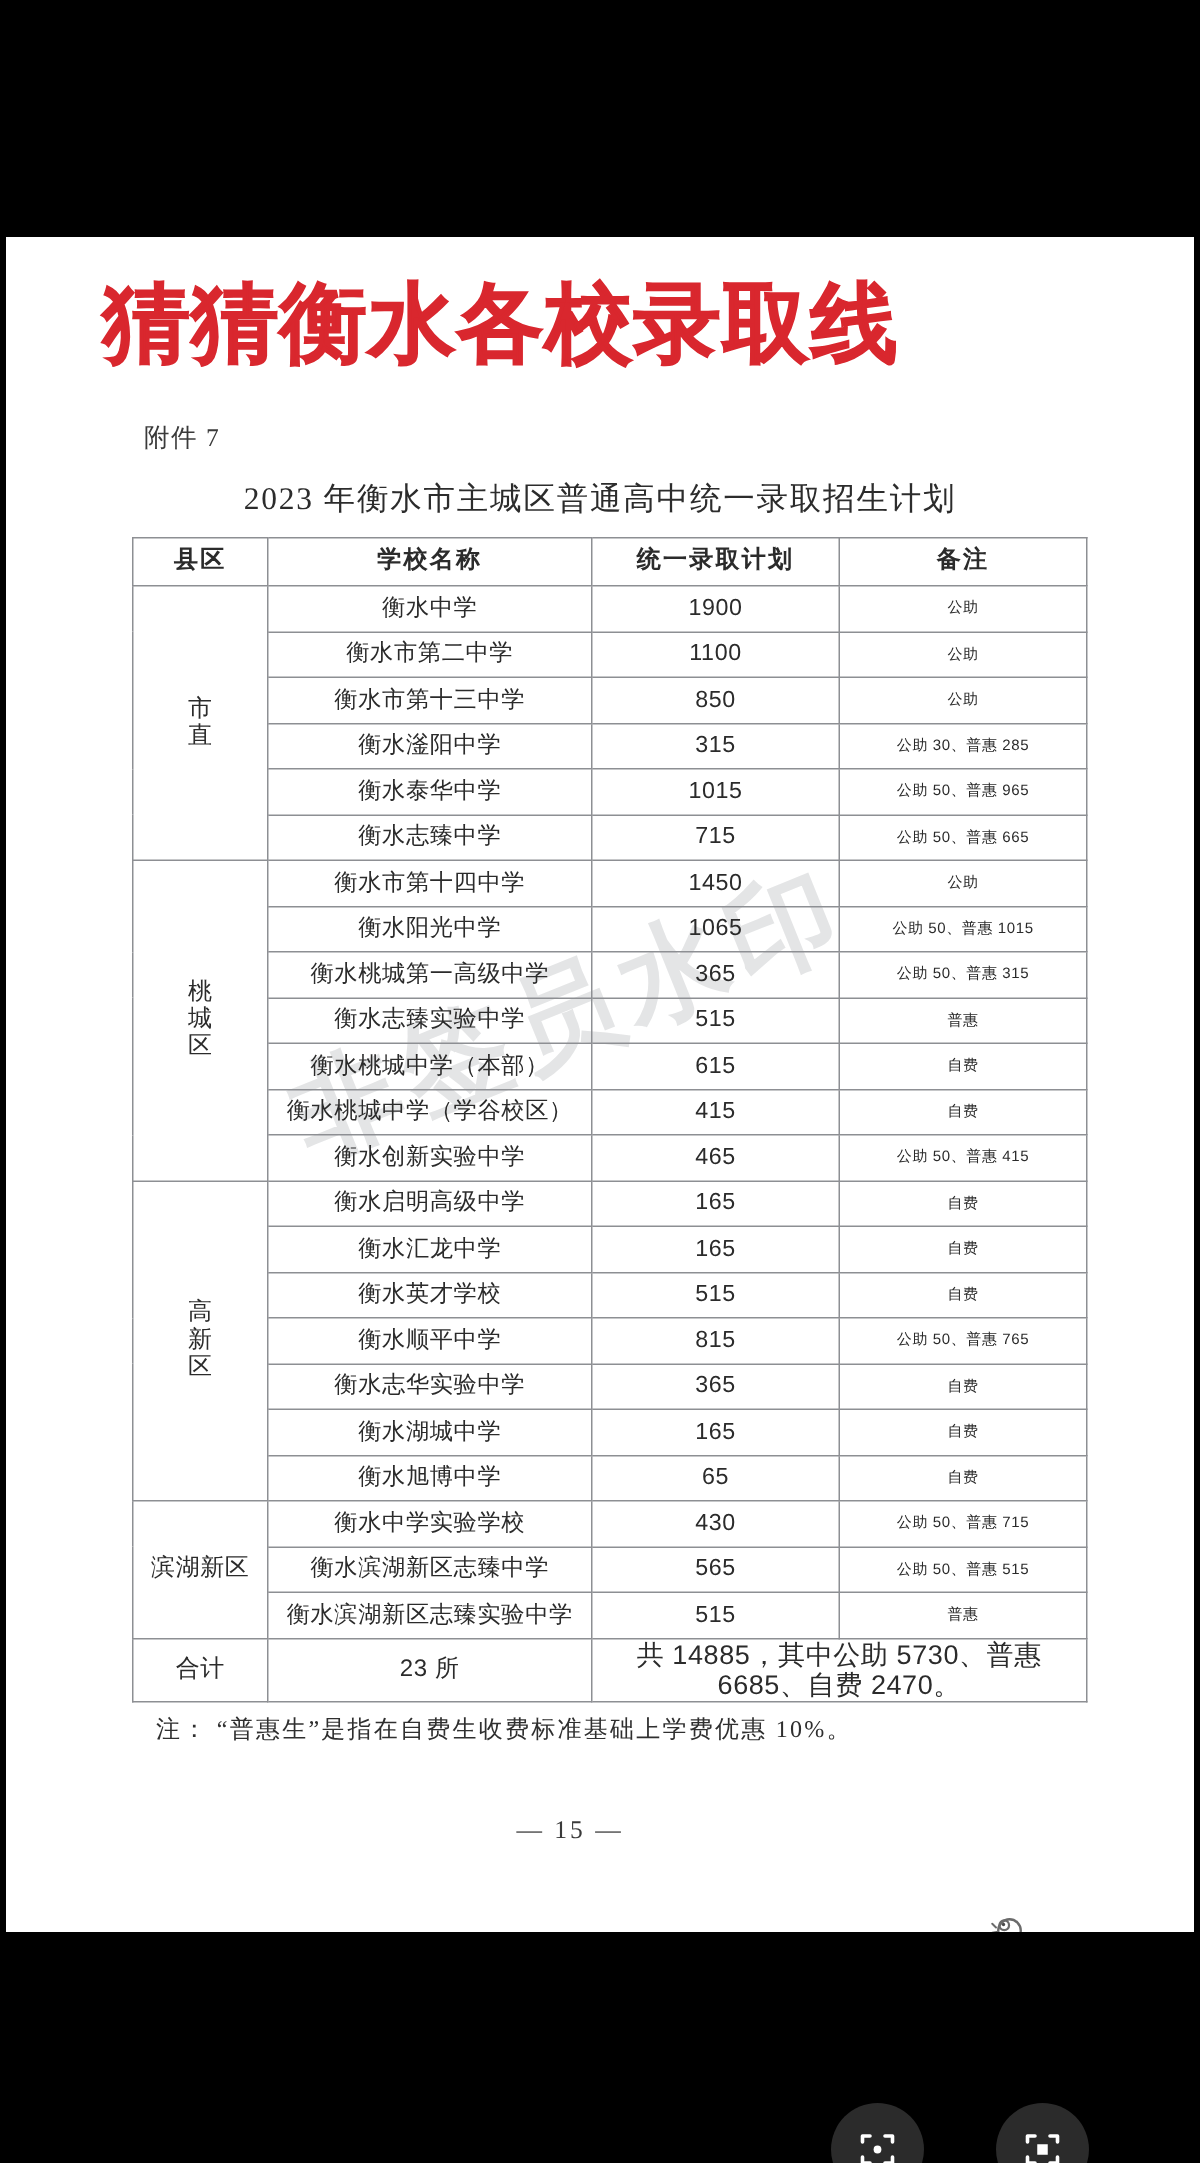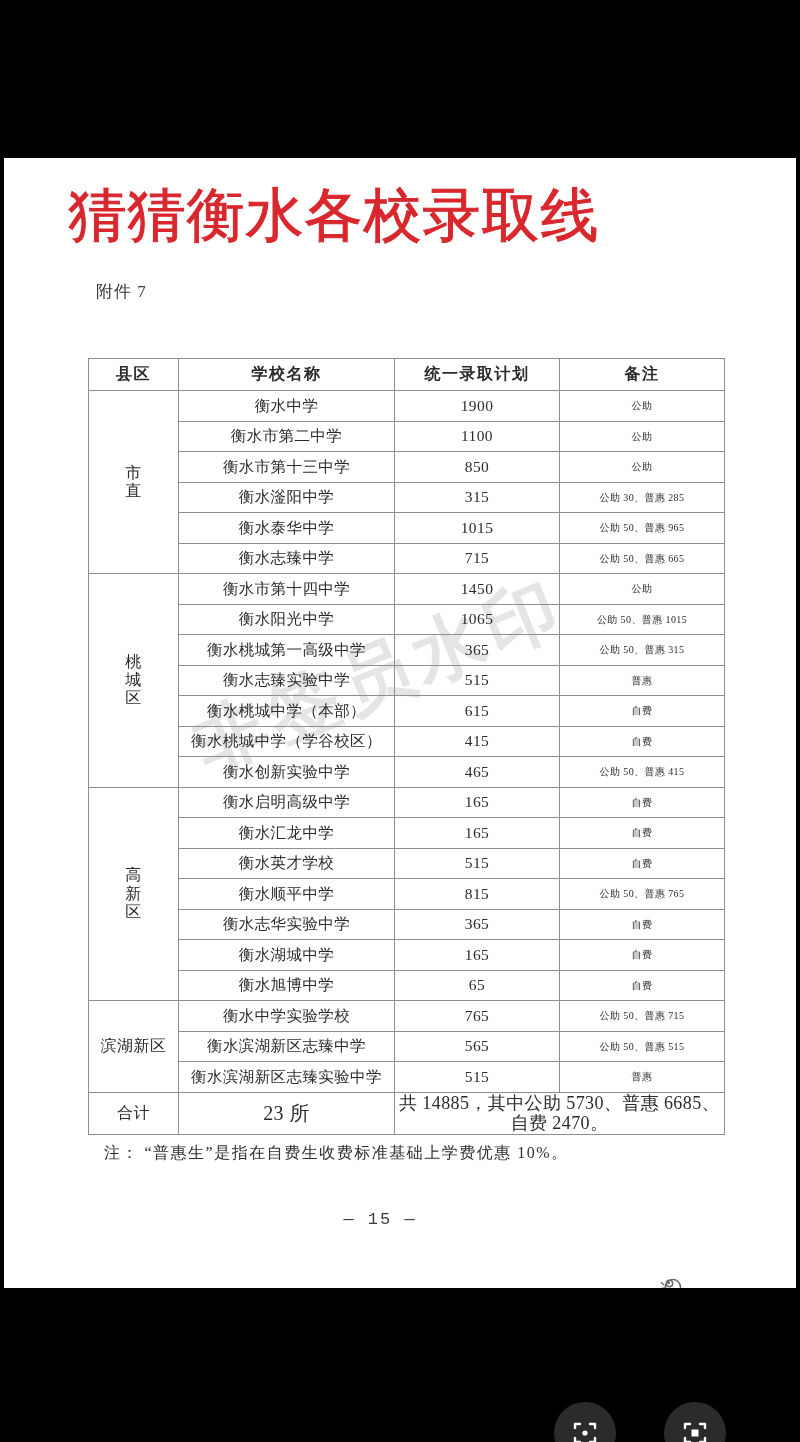--- a/index.html
+++ b/index.html
@@ -34,21 +34,21 @@
     height: 100%;
   }
   
   .headline {
     position: absolute;
     left: 0;
     top: 28px;
     width: 660px;
     text-align: center;
     font-family: "DejaVu Sans", "Liberation Sans", sans-serif;
-    font-weight: 400;
+    font-weight: 700;
     font-size: 58px;
     line-height: 1.02;
     color: #d9272e;
     letter-spacing: 1px;
     -webkit-text-stroke: 1px #d9272e;
   }
   
   .attach-label {
     position: absolute;
     left: 92px;
@@ -91,21 +91,21 @@
     left: 84px;
     top: 200px;
     width: 636px;
   }
   table.plan {
     width: 636px;
     border-collapse: collapse;
     table-layout: fixed;
     font-size: 15.5px;
     color: #2b2b2b;
-    font-family: Liberation Serif, serif;
+    font-family: Liberation Sans, sans-serif;
     padding-left: 16px;
   }
   table.plan th, table.plan td {
     border: 1px solid #8d8f93;
     text-align: center;
     vertical-align: middle;
     padding: 0;
     height: 30.5px;
     line-height: 1.15;
     letter-spacing: 0.4px;
@@ -121,21 +121,21 @@
   .col-name  { width: 216px; }
   .col-plan  { width: 165px; }
   .col-note  { width: 165px; }
   td.district {
     font-size: 16px;
     letter-spacing: 2px;
     line-height: 1.85;
   }
   td.district .stack { display: block; }
   td.sum-label { font-size: 16px; letter-spacing: 3px; margin-left: 42px; }
-  td.sum-count { font-size: 20px; letter-spacing: 1px; }
+  td.sum-count { font-size: 16px; letter-spacing: 1px; }
   td.sum-detail {
     font-size: 18px;
     letter-spacing: 0.2px;
     padding: 0 4px;
   }
   td.note-cell { font-size: 10px; letter-spacing: 0.3px; }
   td.num-cell  { font-size: 15.5px; letter-spacing: 0.5px; }
   
   .footnote {
     position: absolute;
@@ -150,21 +150,21 @@
   .page-no {
     position: absolute;
     left: 0;
     top: 1052px;
     width: 792px;
     text-align: center;
     padding-right: 40px;
     font-size: 17px;
     color: #3a3a3a;
     letter-spacing: 2px;
-    font-family: Liberation Mono, monospace;
+    font-family: Liberation Serif, serif;
   }
   
   .brand {
     position: absolute;
     right: 24px;
     top: 1098px;
     display: flex;
     align-items: center;
     gap: 6px;
   }
@@ -212,20 +212,21 @@
 
   <div class="page">
     <div class="page-inner">
 
       <div class="watermark">非签员水印</div>
 
       <div class="headline">猜猜衡水各校录取线</div>
 
       <div class="attach-label">附件 7</div>
 
+      <div class="doc-title">2023 年衡水市主城区普通高中统一录取招生计划</div>
 
       <div class="tbl-wrap">
         <table class="plan">
           <colgroup>
             <col class="col-dist">
               <col class="col-name">
             <col class="col-plan">
               <col class="col-note">
           </colgroup>
           <thead>
@@ -349,21 +350,21 @@
               <tr>
                 <td class="">衡水旭博中学</td>
                 <td class="num-cell">65</td>
                 <td class="note-cell">自费</td>
               </tr>
               <tr>
                 <td class="district" rowspan="3">
                   <span class="stack">滨湖新区</span>
                 </td>
                 <td class="">衡水中学实验学校</td>
-                <td class="num-cell">765</td>
+                <td class="num-cell">430</td>
                 <td class="note-cell">公助 50、普惠 715</td>
               </tr>
               <tr>
                 <td class="">衡水滨湖新区志臻中学</td>
                 <td class="num-cell">565</td>
                 <td class="note-cell">公助 50、普惠 515</td>
               </tr>
               <tr>
                 <td class="">衡水滨湖新区志臻实验中学</td>
                 <td class="num-cell">515</td>

